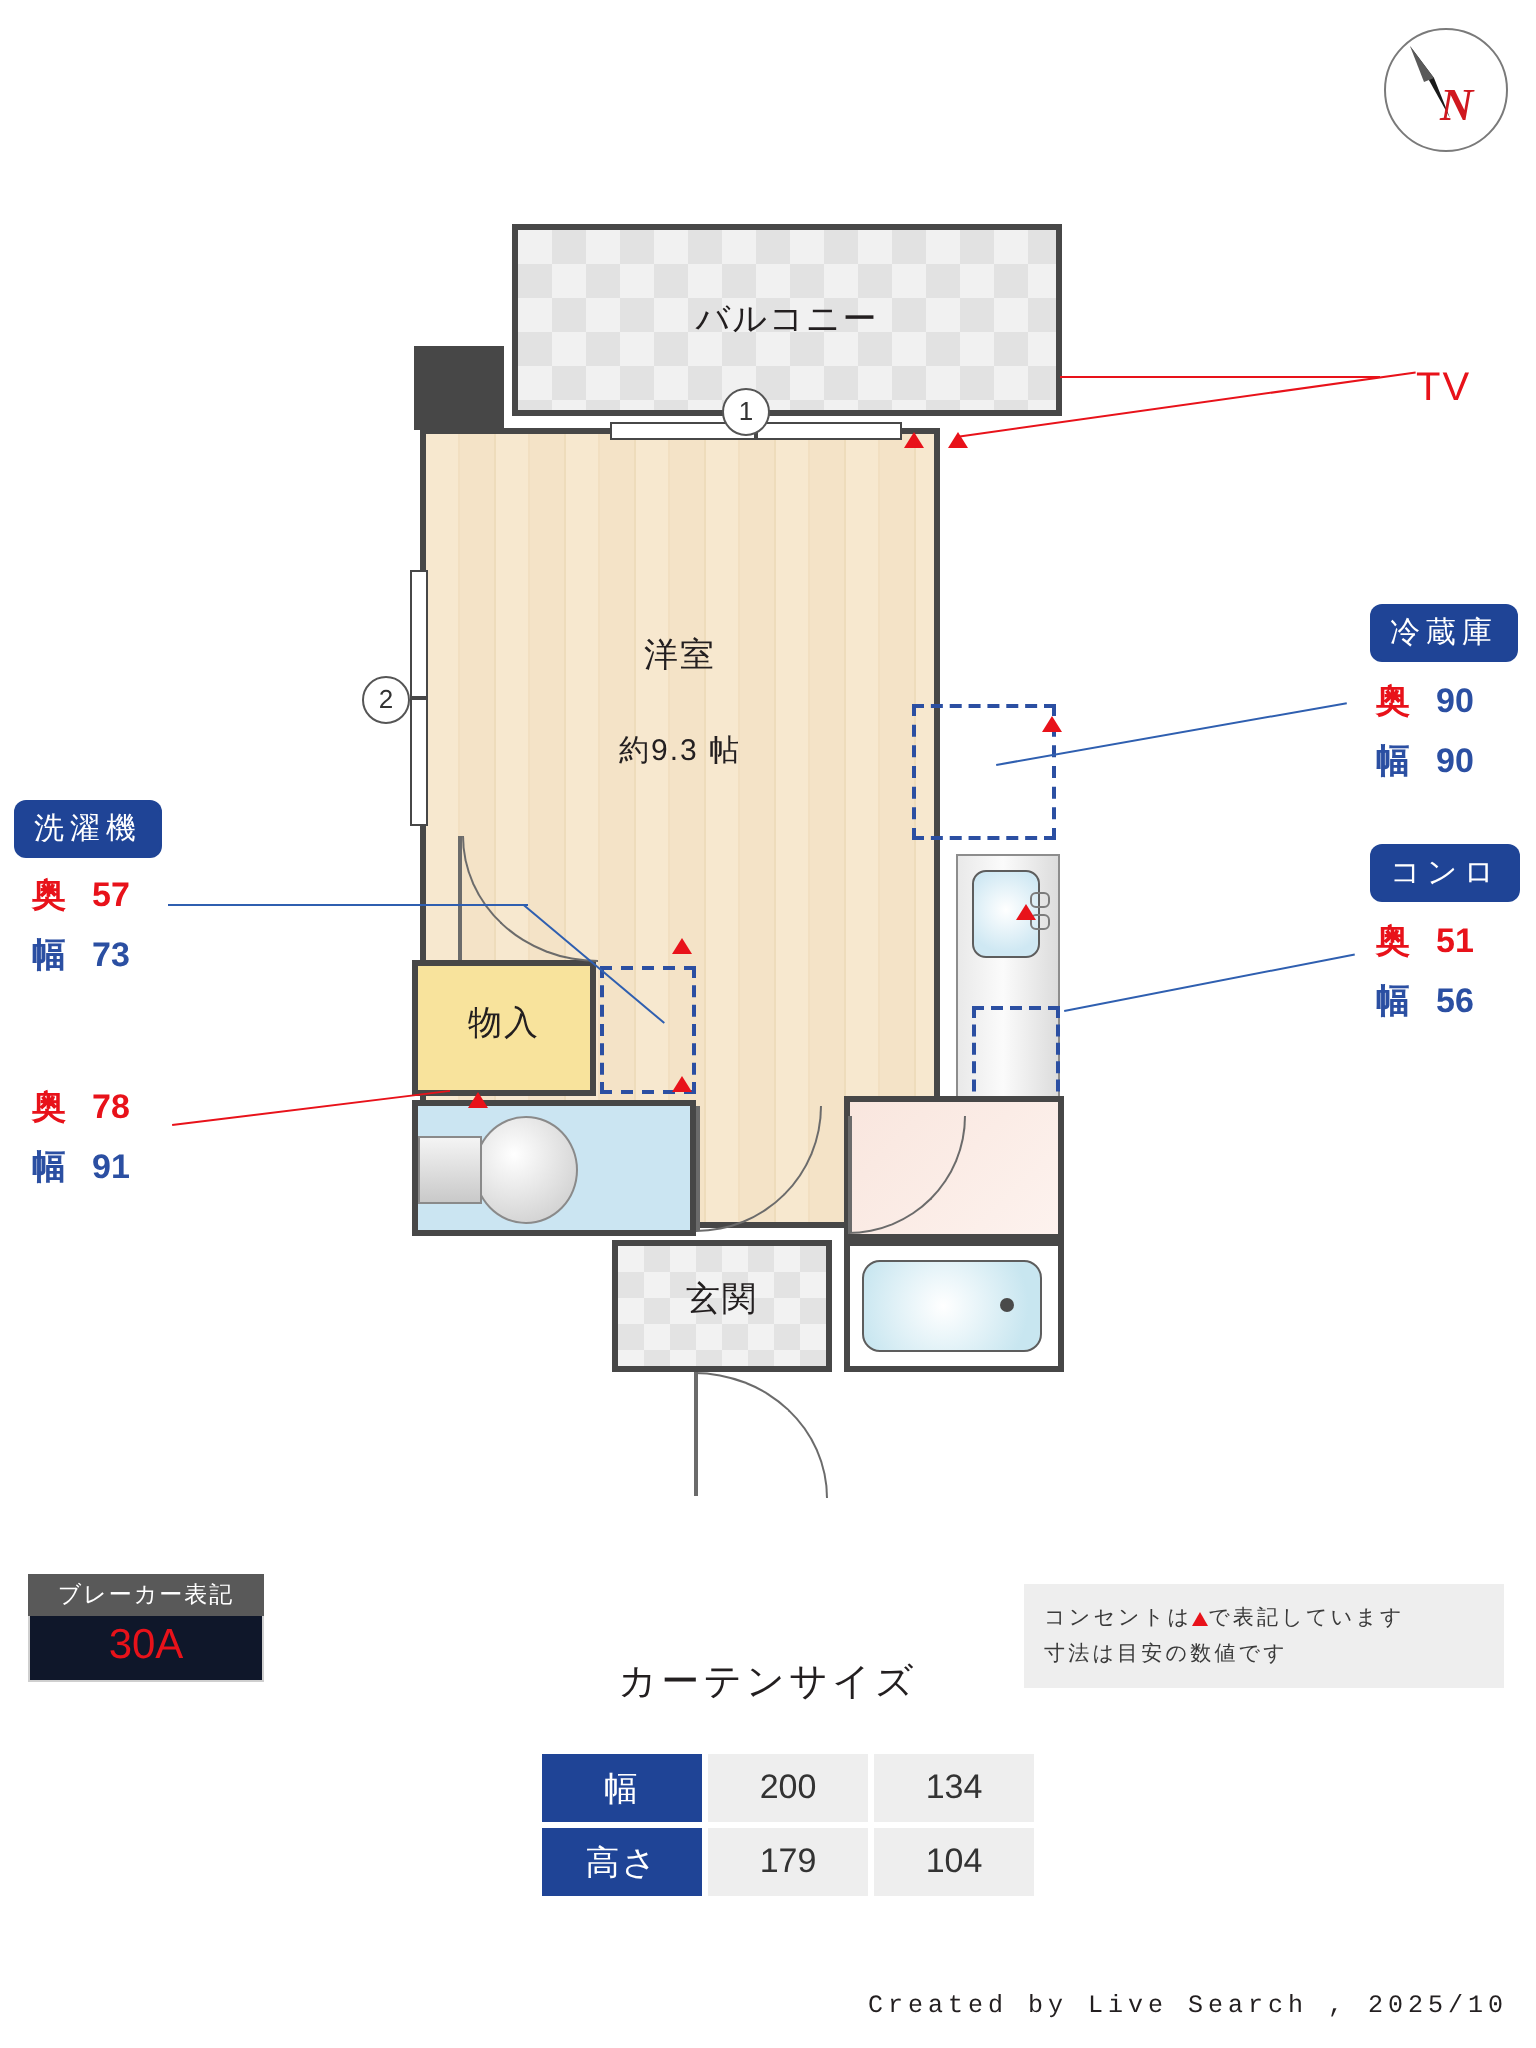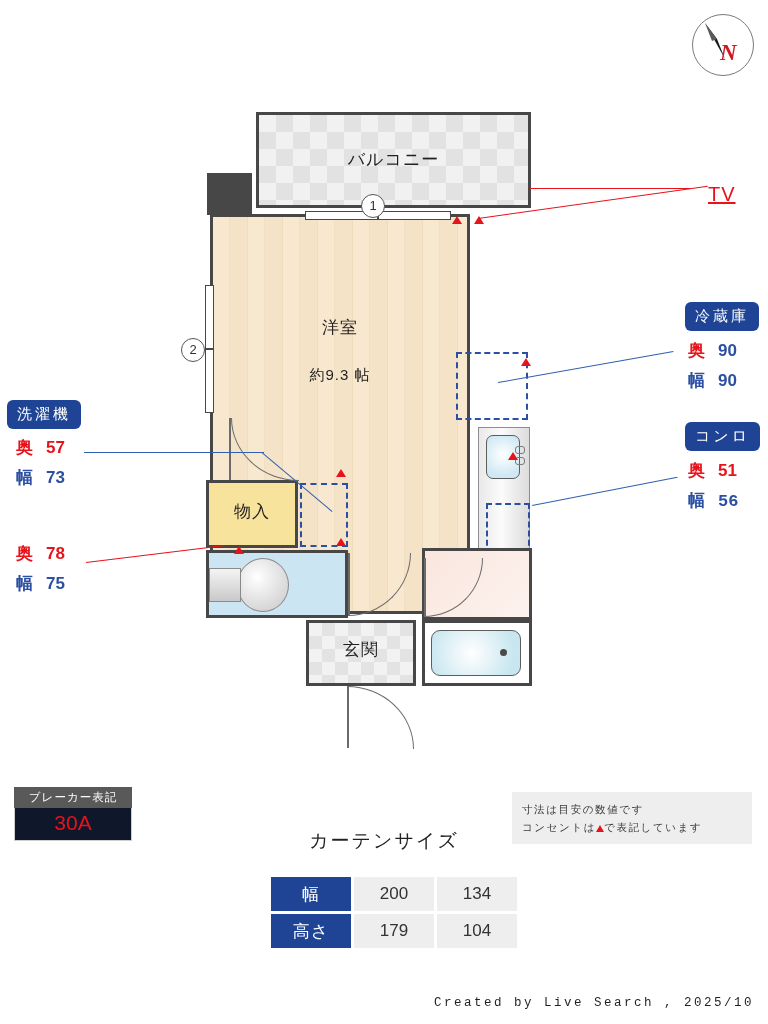--- a/index.html
+++ b/index.html
@@ -55,21 +55,21 @@
 
   
   .badge{position:absolute;background:#1f4496;color:#fff;font-size:15px;
      padding:4px 9px;border-radius:5px;letter-spacing:3px;white-space:nowrap;
      box-shadow:0 0 0 1px #1f4496;}
   .dimrow{position:absolute;font-size:17px;white-space:nowrap;}
   .dimrow .k{color:#e8121a;font-weight:bold;letter-spacing:1px;}
   .dimrow .k.blue{color:#2b4fa2;}
   .dimrow .v{color:#2b4fa2;margin-left:12px;font-weight:bold;}
 
-  .tvlabel{position:absolute;color:#e8121a;font-size:20px;letter-spacing:1px;text-decoration:underline;}
+  .tvlabel{position:absolute;color:#e8121a;font-size:20px;letter-spacing:1px;}
 
   
   #breaker{left:14px;top:787px;width:118px;}
   #breaker .hd{background:#595959;color:#fff;font-size:11.5px;text-align:center;
      padding:3px 0;letter-spacing:1px;}
   #breaker .bd{border:1px solid #cfcfcf;border-top:none;background:#0f172a;color:#e8121a;
      font-size:21px;text-align:center;padding:3px 0 5px;}
 
   
   #note{left:512px;top:792px;width:240px;background:#eeeeee;padding:8px 10px;box-sizing:border-box;}
@@ -194,47 +194,47 @@
   <span class="k">奥</span><span class="v" style="color:#e8121a">57</span>
 </div>
 <div class="dimrow" style="left:16px;top:466px;">
   <span class="k blue">幅</span><span class="v">73</span>
 </div>
 
 <div class="dimrow" style="left:16px;top:542px;">
   <span class="k">奥</span><span class="v" style="color:#e8121a">78</span>
 </div>
 <div class="dimrow" style="left:16px;top:572px;">
-  <span class="k blue">幅</span><span class="v">75</span>
+  <span class="k blue">幅</span><span class="v">91</span>
 </div>
 
 <div class="badge" style="left:686px;top:303px;">冷蔵庫</div>
 <div class="dimrow" style="left:688px;top:339px;">
   <span class="k">奥</span><span class="v">90</span>
 </div>
 <div class="dimrow" style="left:688px;top:369px;">
   <span class="k blue">幅</span><span class="v">90</span>
 </div>
 
 <div class="badge" style="left:686px;top:423px;">コンロ</div>
 <div class="dimrow" style="left:688px;top:459px;">
   <span class="k">奥</span><span class="v" style="color:#e8121a">51</span>
 </div>
-<div class="dimrow" style="left:688px;top:489px;font-family:Liberation Mono, monospace;">
+<div class="dimrow" style="left:688px;top:489px;">
   <span class="k blue">幅</span><span class="v">56</span>
 </div>
 
 <div class="abs" id="breaker">
   <div class="hd">ブレーカー表記</div>
   <div class="bd">30A</div>
 </div>
 
 <div class="abs" id="note">
+  <div><span>コンセントは</span><span class="tri"></span><span>で表記しています</span></div>
   <div>寸法は目安の数値です</div>
-  <div><span>コンセントは</span><span class="tri"></span><span>で表記しています</span></div>
 </div>
 
 <div class="abs" id="curtitle">カーテンサイズ</div>
 <table class="abs" id="curtable">
   <tbody>
   <tr>
     <td class="rh">幅</td>
     <td class="dv">200</td>
     <td class="dv">134</td>
   </tr>

